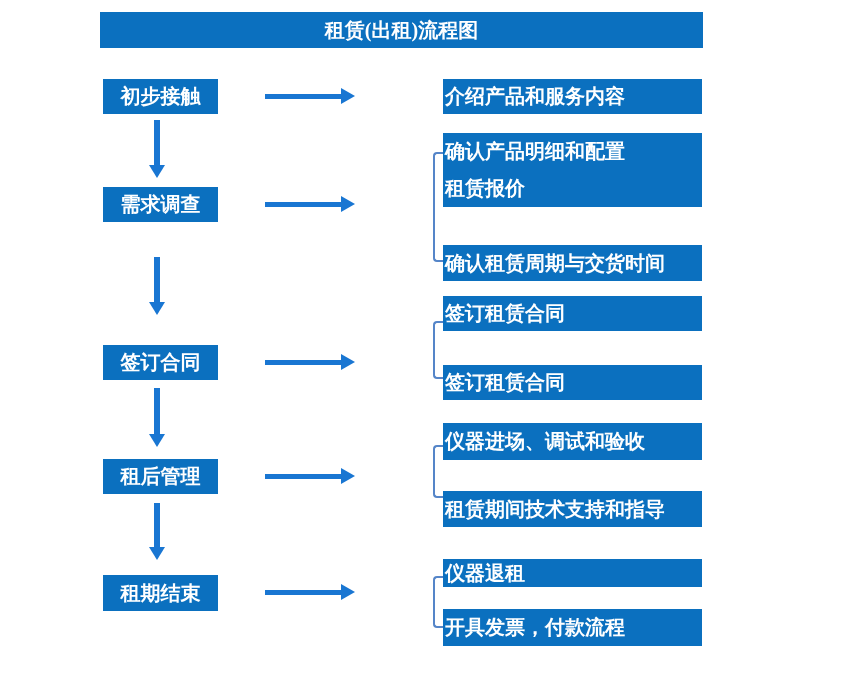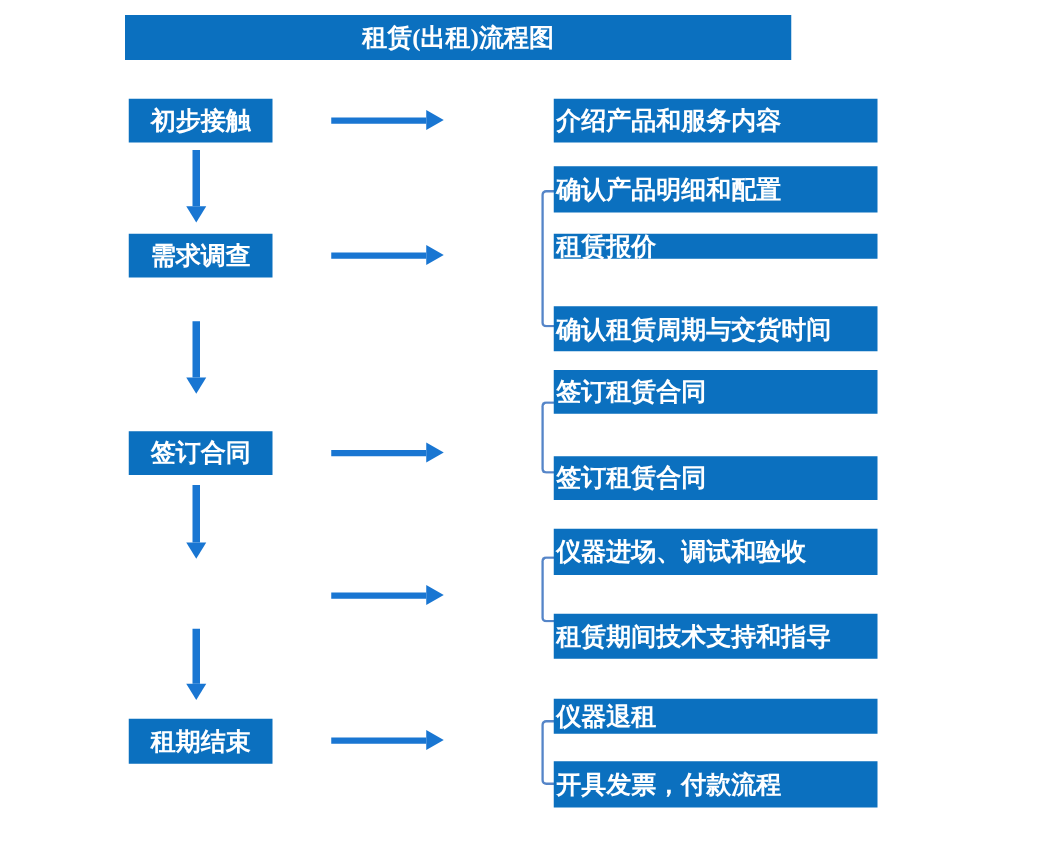--- a/index.html
+++ b/index.html
@@ -21,21 +21,21 @@
     background: var(--box-blue);
     color: #ffffff;
     font-weight: bold;
     font-size: 20px;
     display: flex;
     align-items: center;
     box-sizing: border-box;
     white-space: nowrap;
   }
   .titlebar {
-    left: 100px; top: 12px; width: 533px; height: 36px;
+    left: 100px; top: 12px; width: 603px; height: 36px;
     justify-content: center;
   }
   .stepbox {
     left: 103px; width: 115px; height: 35px;
     justify-content: center;
   }
   .detailbox {
     left: 443px; width: 259px; height: 36px;
     padding-left: 2px;
     justify-content: flex-start;
@@ -88,20 +88,23 @@
 
   <div class="bluebox stepbox" style="top:79px">
     <span>初步接触</span>
   </div>
   <div class="bluebox stepbox" style="top:187px">
     <span>需求调查</span>
   </div>
   <div class="bluebox stepbox" style="top:345px">
     <span>签订合同</span>
   </div>
+  <div class="bluebox stepbox" style="top:459px">
+    <span>租后管理</span>
+  </div>
   <div class="bluebox stepbox" style="top:575px;height:36px">
     <span>租期结束</span>
   </div>
 
   <div class="varrow" style="top:120px;height:58px">
     <div class="v-shaft"></div>
     <div class="v-head"></div>
   </div>
   <div class="varrow" style="top:257px;height:58px">
     <div class="v-shaft"></div>
@@ -142,21 +145,21 @@
   <div class="bracket" style="top:445px;height:53px"></div>
   <div class="bracket" style="top:576px;height:52px"></div>
 
   <div class="bluebox detailbox" style="top:79px;height:35px">
     <span>介绍产品和服务内容</span>
   </div>
 
   <div class="bluebox detailbox" style="top:133px;height:37px">
     <span>确认产品明细和配置</span>
   </div>
-  <div class="bluebox detailbox" style="top:187px;height:20px">
+  <div class="bluebox detailbox" style="top:170px;height:37px">
     <span>租赁报价</span>
   </div>
   <div class="bluebox detailbox" style="top:245px;height:36px">
     <span>确认租赁周期与交货时间</span>
   </div>
 
   <div class="bluebox detailbox" style="top:296px;height:35px">
     <span>签订租赁合同</span>
   </div>
   <div class="bluebox detailbox" style="top:365px;height:35px">

